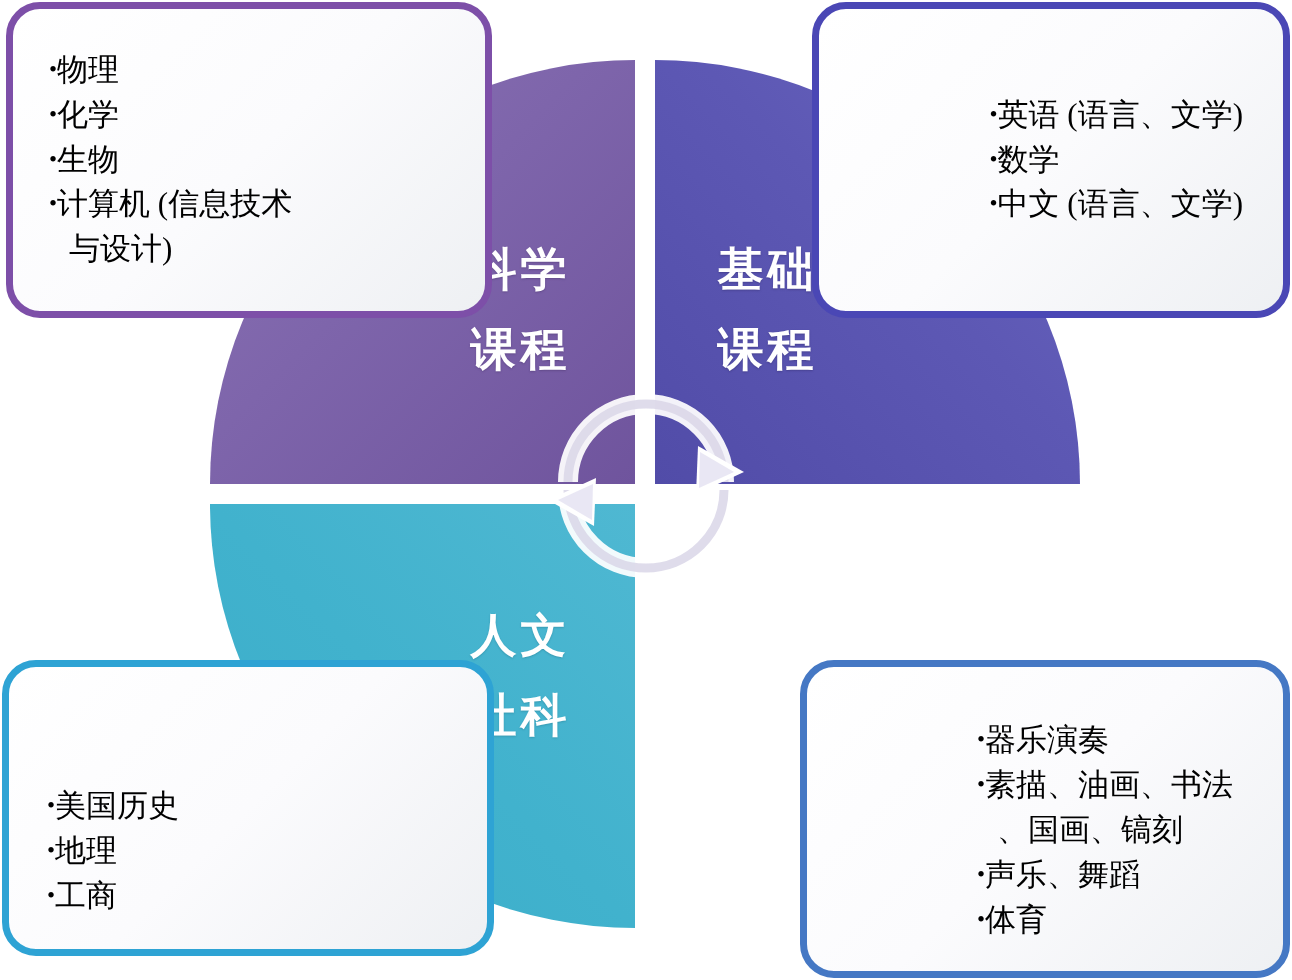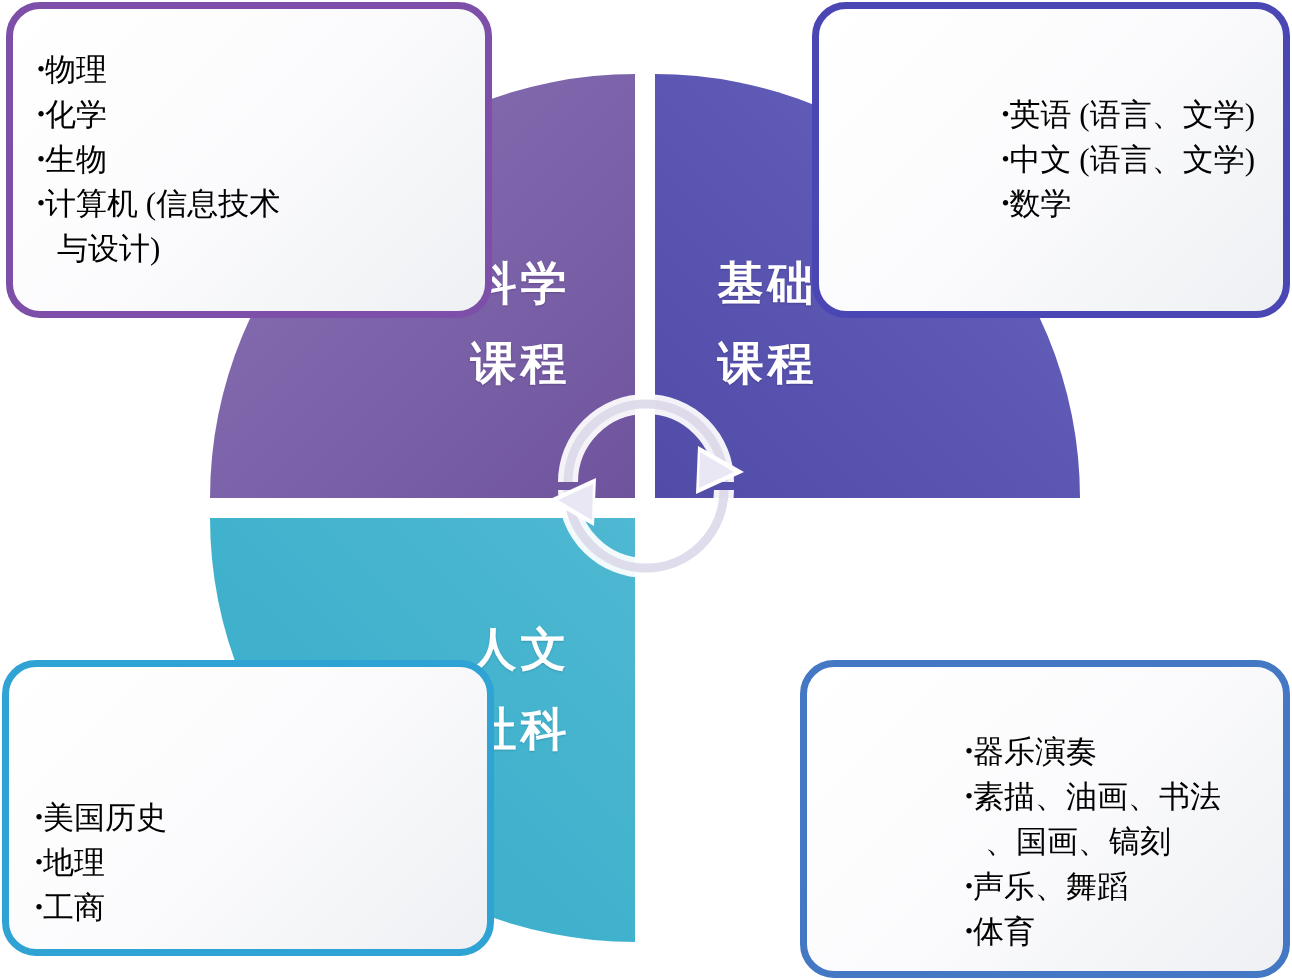--- a/index.html
+++ b/index.html
@@ -23,21 +23,21 @@
     border-width: 7px;
     border-radius: 34px;
     background: linear-gradient(135deg, #ffffff 0%, #fbfbfd 50%, #eef0f3 100%);
     display: flex;
     flex-direction: column;
     justify-content: center;
     z-index: 5;
   }
   .callout ul {
     list-style: none;
-    margin: 0;
+    margin: 12px;
     padding: 0;
   }
   .callout li {
     position: relative;
     font-size: 31px;
     line-height: 1.45;
     color: #000000;
     font-family: "Liberation Serif", "DejaVu Serif", serif;
     white-space: pre-line;
   }
@@ -82,21 +82,21 @@
     border-color: #4578c4;
     justify-content: flex-end;
   }
   #box-arts ul { padding: 0 14px 16px 158px; }
   #box-arts li { text-indent: -20px; padding-left: 20px; }
 
   
   #wheel {
     position: absolute;
     left: 210px;
-    top: 74px;
+    top: 60px;
     width: 870px;
     height: 868px;
     z-index: 2;
   }
   .quad {
     position: absolute;
     width: 425px;
     height: 424px;
     display: flex;
     align-items: center;
@@ -213,22 +213,22 @@
     <li><span class="bullet">•</span><span>化学</span></li>
     <li><span class="bullet">•</span><span>生物</span></li>
     <li><span class="bullet">•</span><span>计算机 (信息技术
 与设计)</span></li>
   </ul>
 </div>
 
 <div class="callout" id="box-foundation">
   <ul>
     <li><span class="bullet">•</span><span>英语 (语言、文学)</span></li>
+    <li><span class="bullet">•</span><span>数学</span></li>
     <li><span class="bullet">•</span><span>中文 (语言、文学)</span></li>
-    <li><span class="bullet">•</span><span>数学</span></li>
   </ul>
 </div>
 
 <div class="callout" id="box-humanities">
   <ul>
     <li><span class="bullet">•</span><span>美国历史</span></li>
     <li><span class="bullet">•</span><span>地理</span></li>
     <li><span class="bullet">•</span><span>工商</span></li>
   </ul>
 </div>

